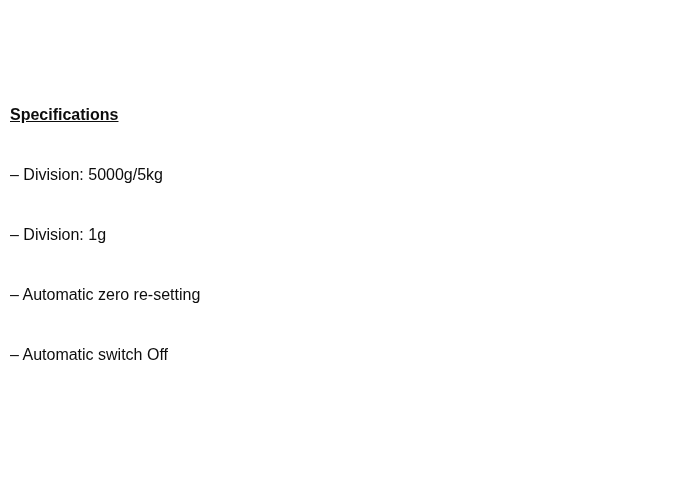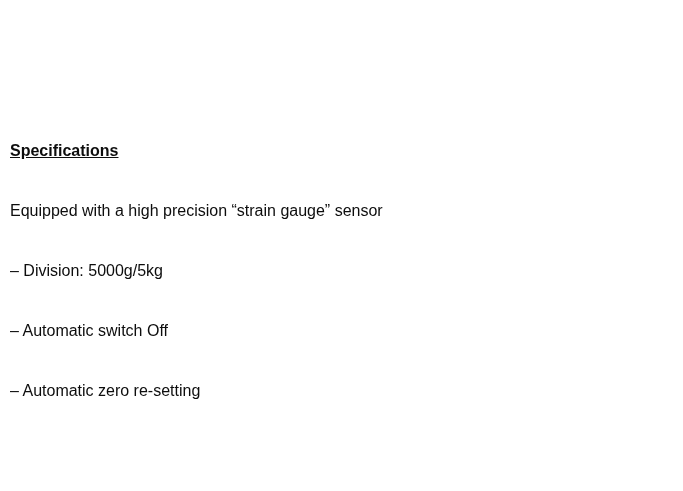--- a/index.html
+++ b/index.html
@@ -23,37 +23,36 @@
       white-space: pre; 
     }
     .doc-line {
       height: 20px;
       white-space: pre;
     }
     .heading {
       font-weight: bold;
       font-size: 16px;
       line-height: 20px;
-      margin-top: 36px;
     }
     .heading--underline {
       text-decoration: underline;
     }
   </style>
 </head>
 <body>
 
 <div class="doc">
 
   <section>
     <h2 class="heading heading--underline doc-line">Specifications</h2>
-    <div class="doc-line">Equipped with a high precision “strain gauge” sensor</div>
     <div class="doc-line">– Division: 5000g/5kg</div>
+    <div class="doc-line">– Division: 1g</div>
+    <div class="doc-line">– Automatic zero re-setting</div>
     <div class="doc-line">– Automatic switch Off</div>
-    <div class="doc-line">– Automatic zero re-setting</div>
     
     
     
   </section>
 
   
 
 </div>
 
 </body></html>

